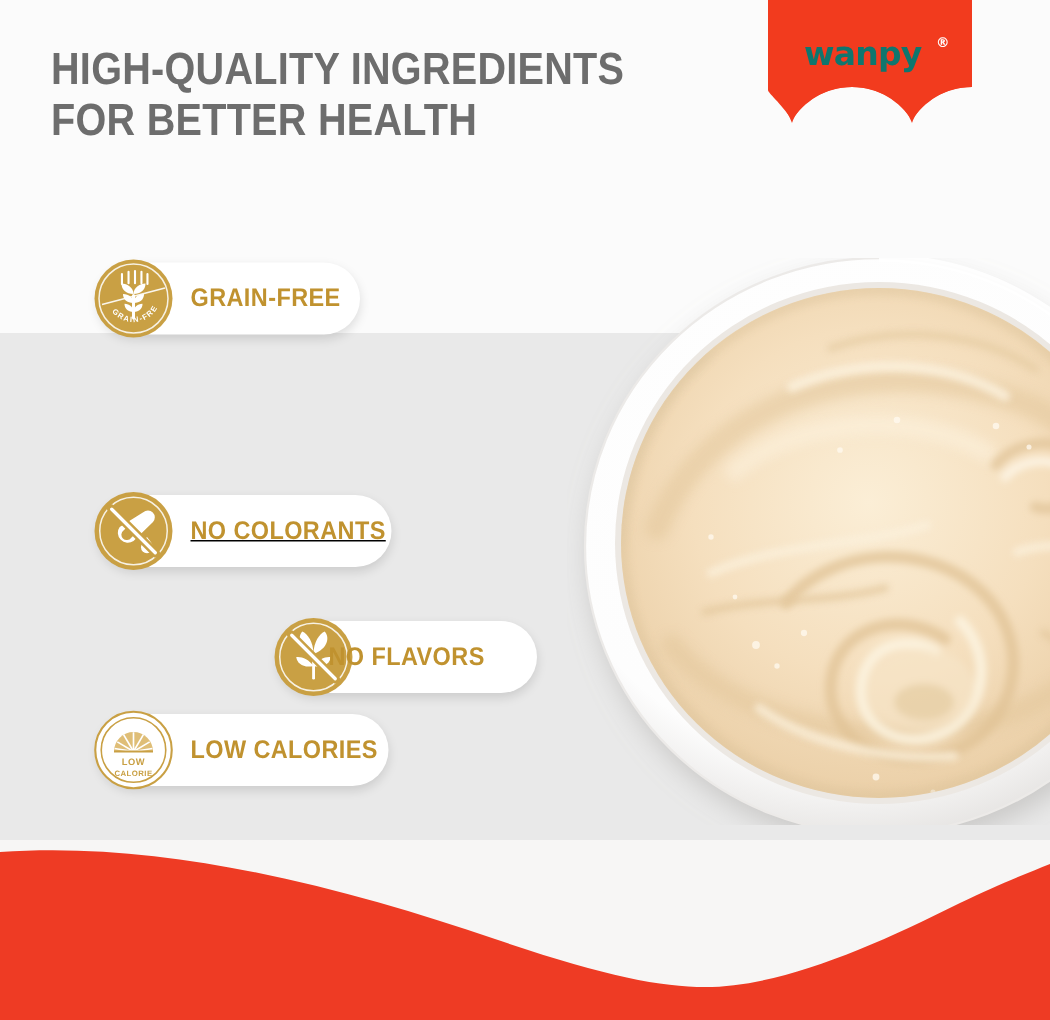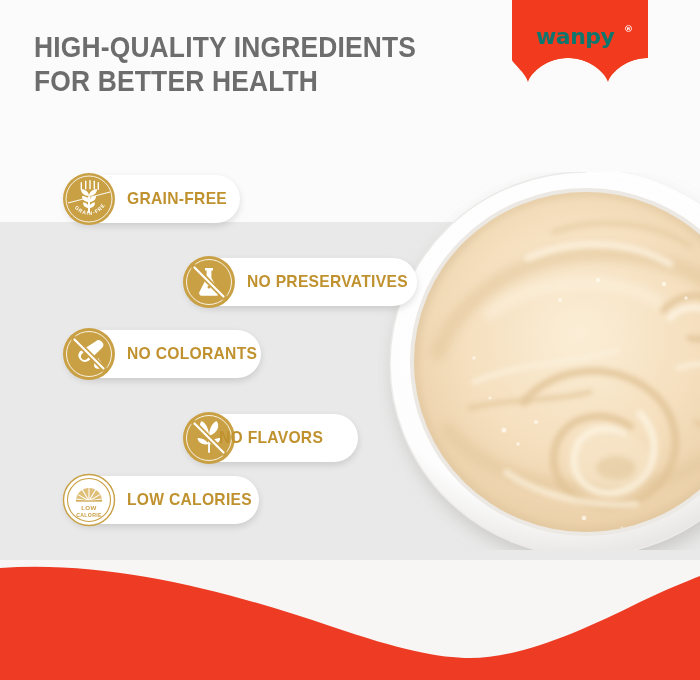--- a/index.html
+++ b/index.html
@@ -238,35 +238,22 @@
         <rect x="35.6" y="10" width="1.4" height="8" rx="0.7"></rect>
       </g>
       <path id="gfArc" d="M11,33 A18,18 0 0,0 43,33" fill="none"></path>
       <text font-family="Liberation Sans, sans-serif" font-size="5.1" font-weight="700" fill="#ffffff" letter-spacing="0.9">
         <textPath href="#gfArc" startOffset="8%">GRAIN-FREE</textPath>
       </text>
     </svg>
     <span class="badge-label">GRAIN-FREE</span>
   </div>
 
-  <div class="badge" style="left:185px;top:258px;width:232px;">
-    <svg class="badge-icon" viewBox="0 0 54 54">
-      <circle cx="27" cy="27" r="26" fill="#C9A044"></circle>
-      <circle cx="27" cy="27" r="22.5" fill="none" stroke="#ffffff" stroke-width="1" opacity="0.85"></circle>
-      <g fill="#ffffff">
-        <path d="M23,13 h8 v2.6 h-1.6 v7.2 l7.2,14.2 a2.6,2.6 0 0,1 -2.3,3.8 h-14.6 a2.6,2.6 0 0,1 -2.3,-3.8 l7.2,-14.2 v-7.2 h-1.6 Z"></path>
-      </g>
-      <circle cx="27" cy="32" r="1.5" fill="#C9A044"></circle>
-      <path d="M12,12 L42,42" stroke="#C9A044" stroke-width="5.5" stroke-linecap="round"></path>
-      <path d="M12.5,12.5 L41.5,41.5" stroke="#ffffff" stroke-width="2.2" stroke-linecap="round"></path>
-    </svg>
-    <span class="badge-label">NO PRESERVATIVES</span>
-  </div>
-
-  <div class="badge" style="left:65px;top:330px;width:196px;">
+
+  <div class="badge" style="left:65px;top:330px;width:196px;text-decoration:underline;">
     <svg class="badge-icon" viewBox="0 0 54 54">
       <circle cx="27" cy="27" r="26" fill="#C9A044"></circle>
       <circle cx="27" cy="27" r="22.5" fill="none" stroke="#ffffff" stroke-width="1" opacity="0.85"></circle>
       <g fill="#ffffff">
         <path d="M33.5,14.5 a4.6,4.6 0 0,1 6.5,6.5 l-13,12.6 a6.6,6.6 0 0,1 -9.2,-9.2 Z
                  M20.5,26.5 a3.6,3.6 0 1,0 5,5 l2,-2 l-5,-5 Z"></path>
         <path d="M36,31 c2.6,3.2 4,5.2 4,6.8 a4,4 0 0,1 -8,0 c0,-1.6 1.4,-3.6 4,-6.8 Z"></path>
       </g>
       <path d="M12,12 L42,42" stroke="#C9A044" stroke-width="5.5" stroke-linecap="round"></path>
       <path d="M12.5,12.5 L41.5,41.5" stroke="#ffffff" stroke-width="2.2" stroke-linecap="round"></path>

